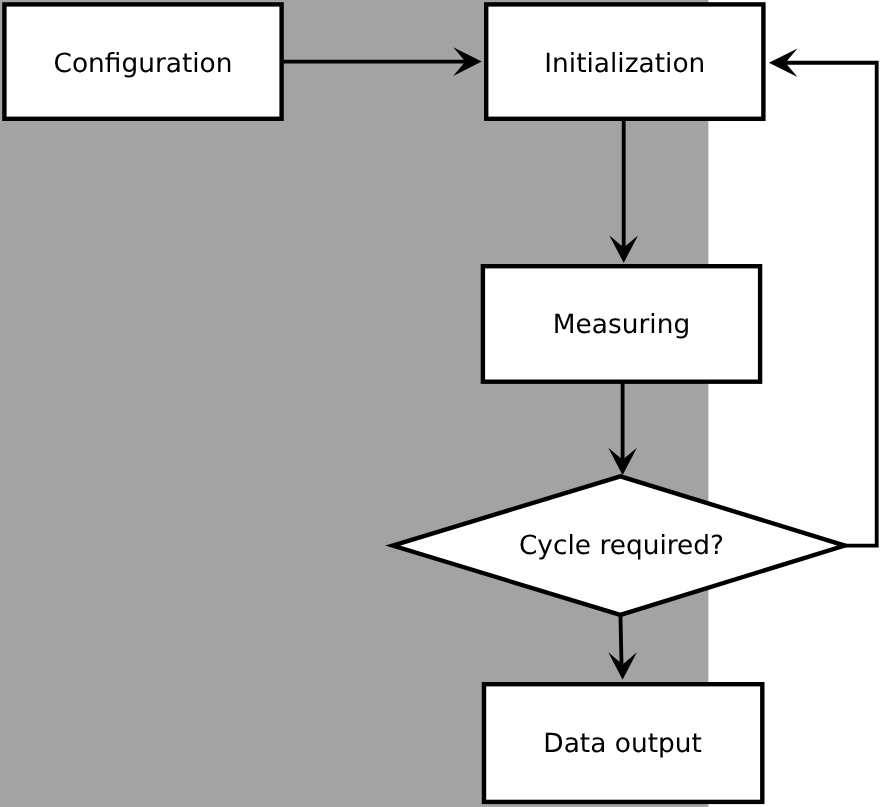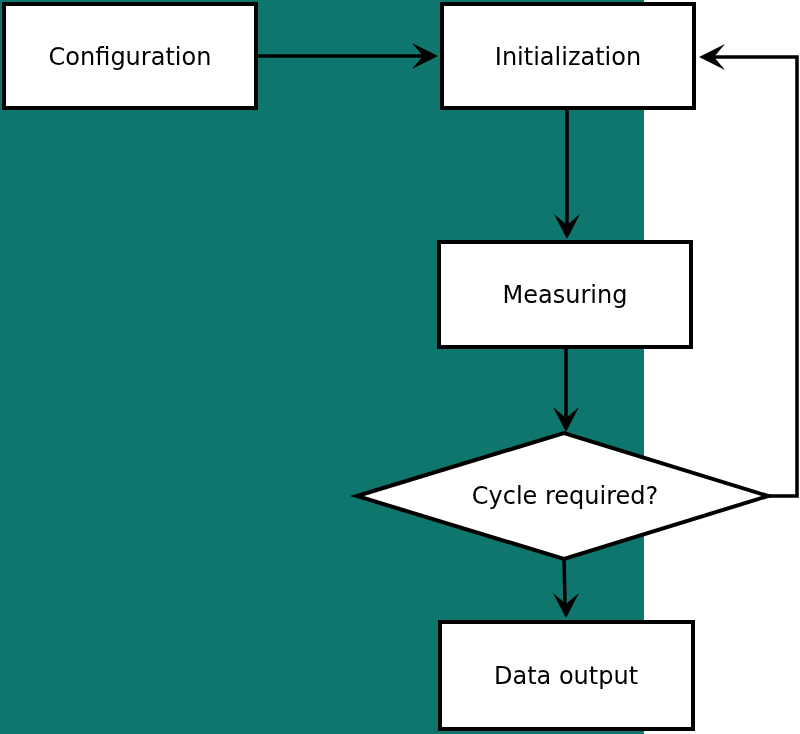--- a/index.html
+++ b/index.html
@@ -8,21 +8,21 @@
     background: #ffffff;
     width: 800px;
     height: 734px;
     overflow: hidden;
     font-family: "DejaVu Sans", "Liberation Sans", sans-serif;
   }
   .canvas {
     position: relative;
     width: 644px;
     height: 734px;
-    background: #0f766e;
+    background: #a3a3a3;
   }
   svg {
     display: block;
   }
   .node-shape {
     fill: #ffffff;
     stroke: #000000;
     stroke-width: 4;
   }
   .diamond-shape {

